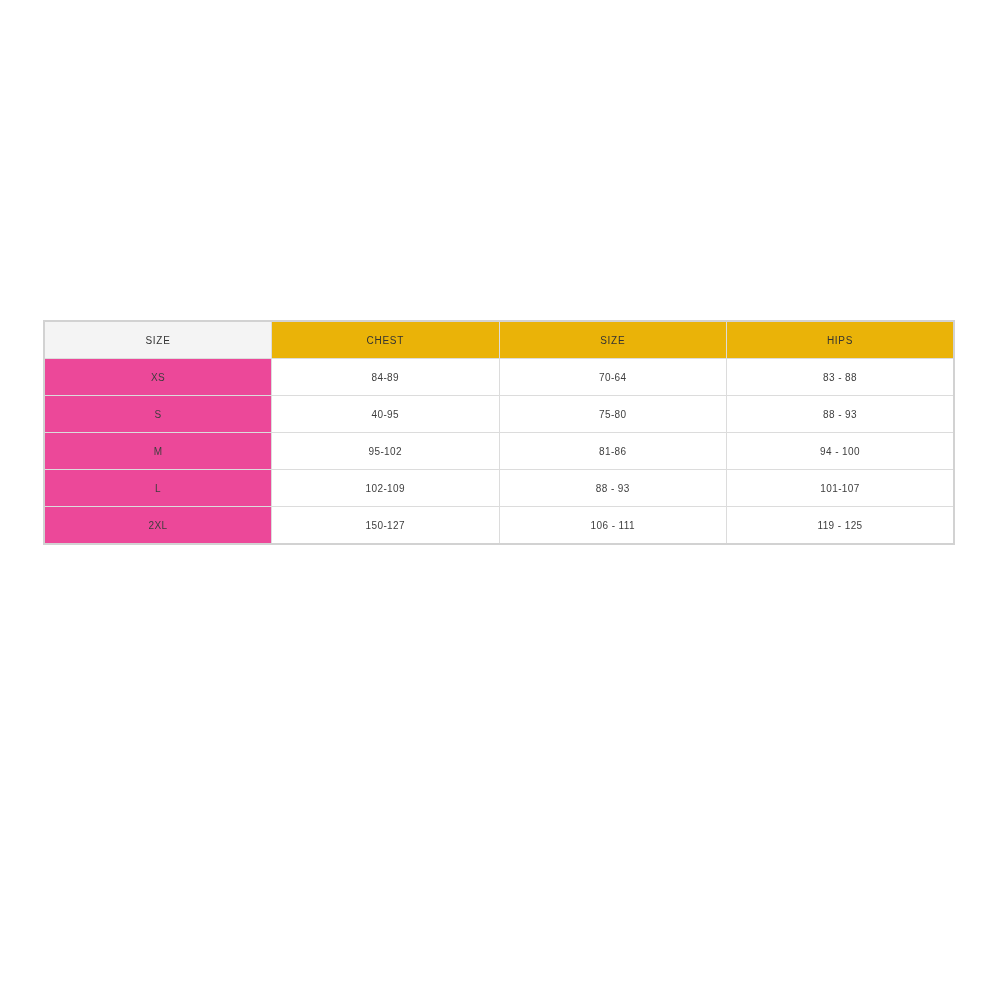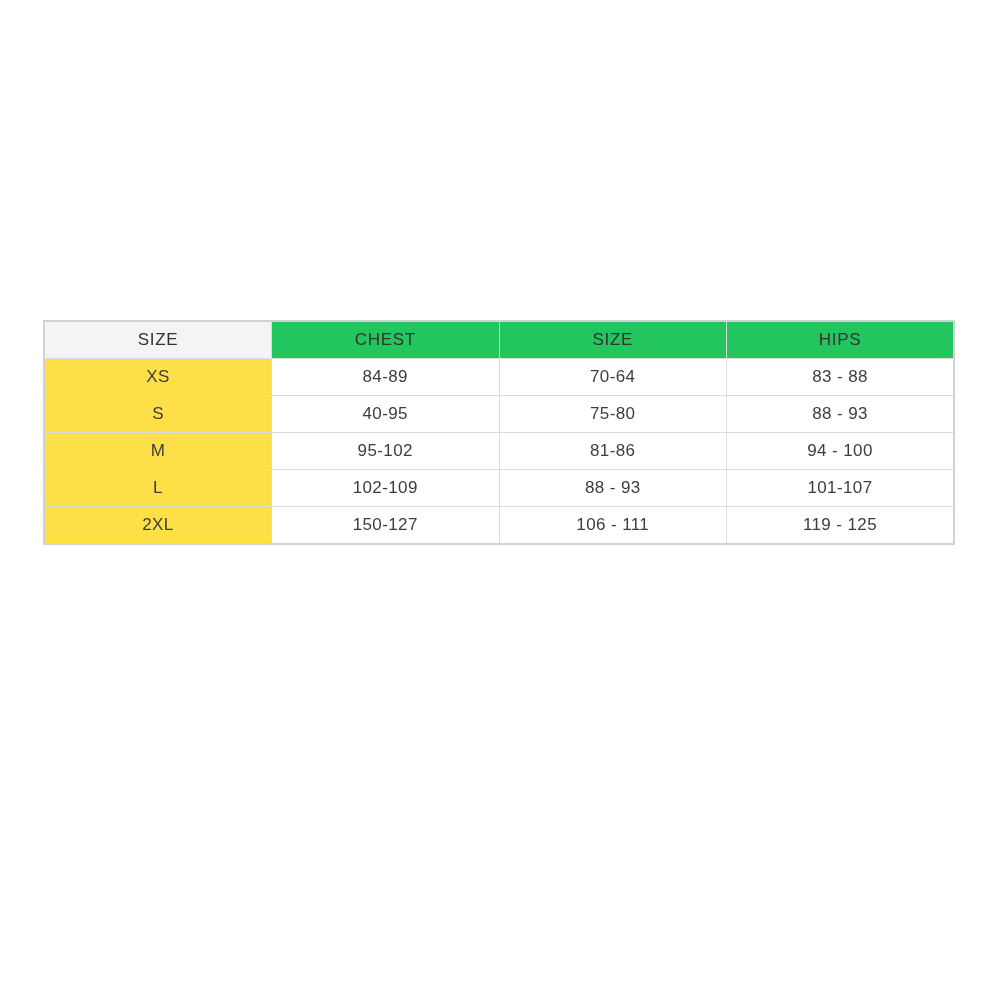--- a/index.html
+++ b/index.html
@@ -25,36 +25,36 @@
     border: 2px solid #d2d2d2;
   }
   .size-chart col { width: 25%; }
   .size-chart th, .size-chart td {
     border: 1px solid #dcdcdc;
     height: 36px;
     padding: 0 6px;
     text-align: center;
     vertical-align: middle;
     color: #3d3d3d;
-    font-size: 17px;
+    font-size: 10px;
     letter-spacing: 0.4px;
     white-space: nowrap;
     overflow: hidden;
   }
   .size-chart th {
-    background: #22c55e;
+    background: #eab308;
     font-weight: 500;
     color: #333333;
     letter-spacing: 0.7px;
   }
   .size-chart th.first-col {
     background: #f4f4f4;
   }
   .size-chart td.first-col {
-    background: #fde047;
+    background: #ec4899;
     margin-left: 32px;
   }
   .size-chart td {
     background: #ffffff;
   }
 </style>
 </head>
 <body>
 
 <div class="page">

